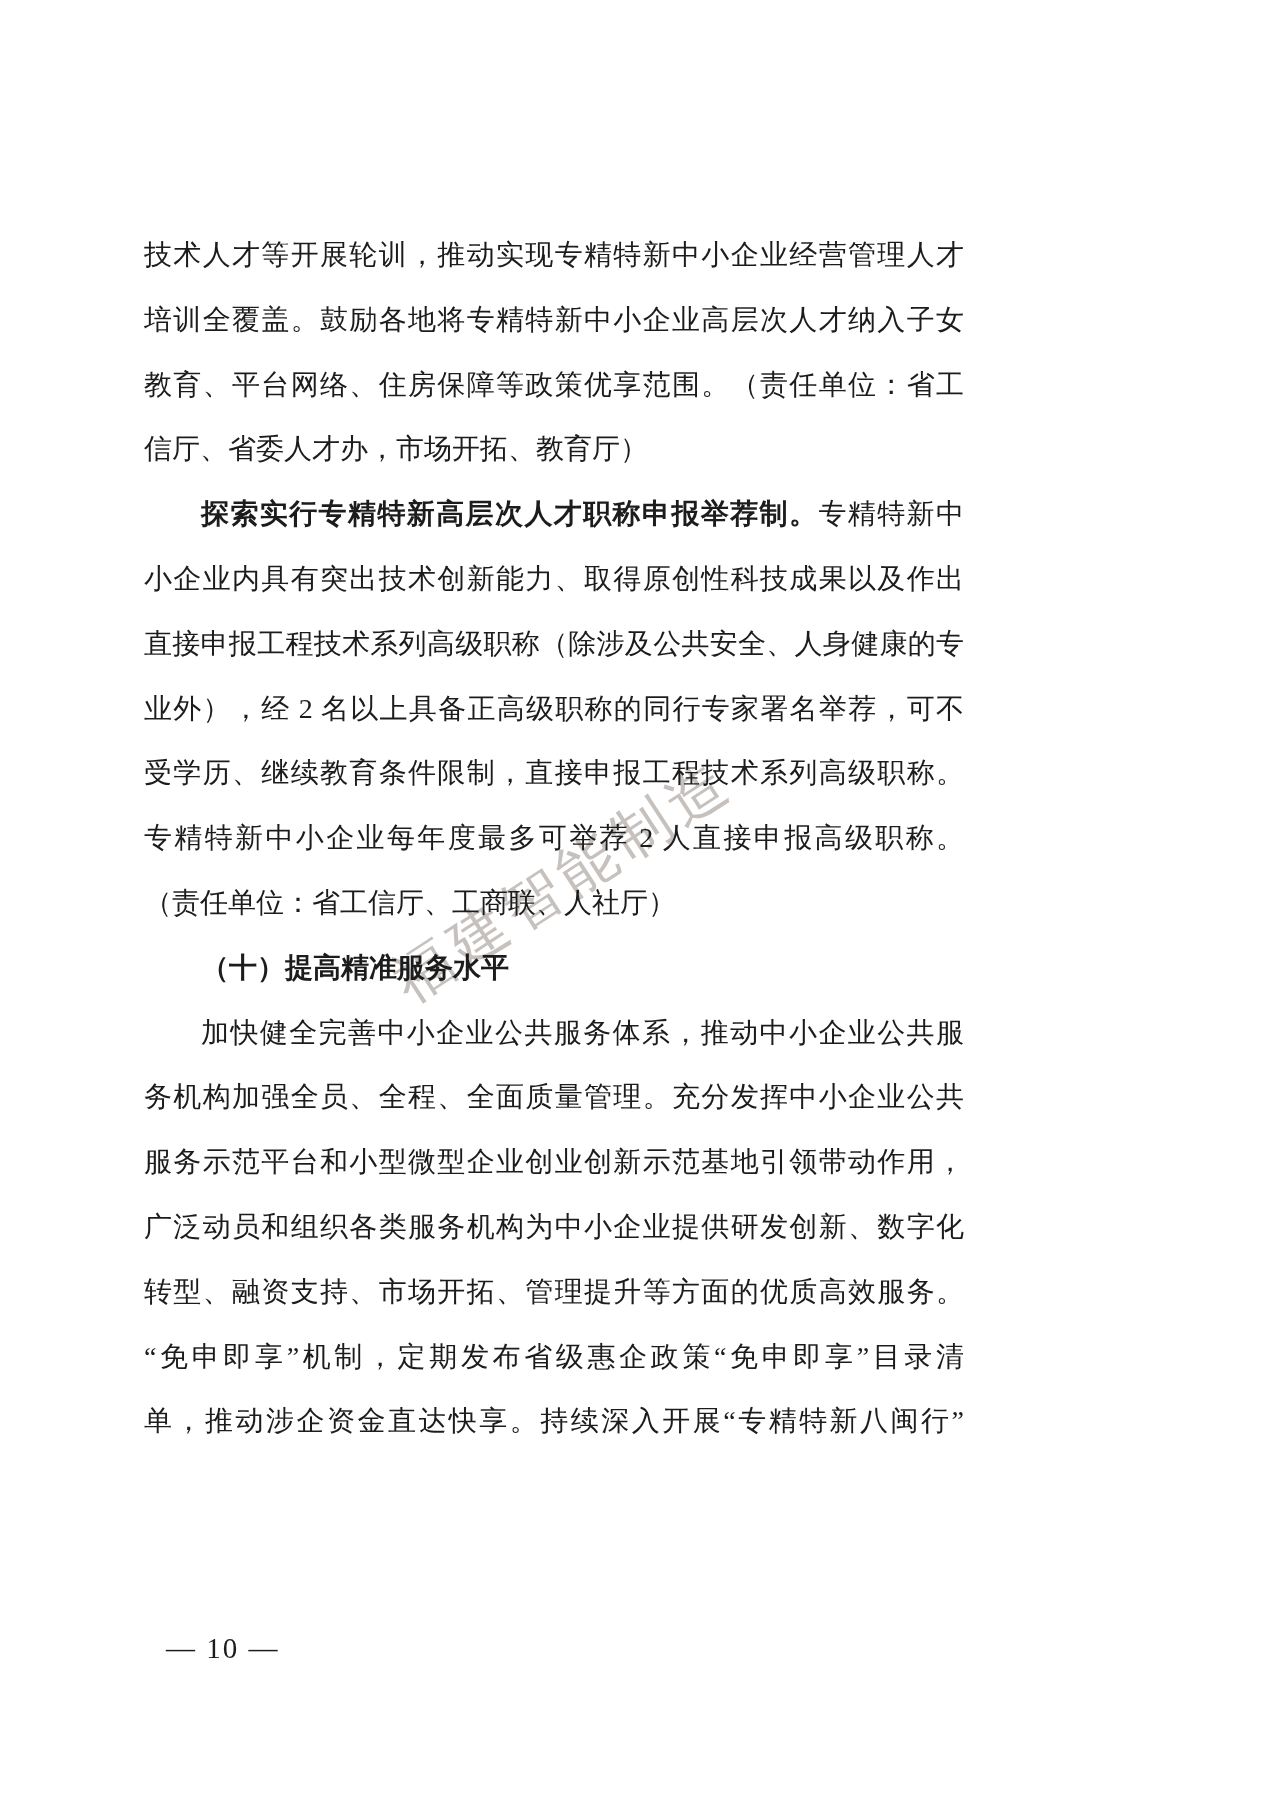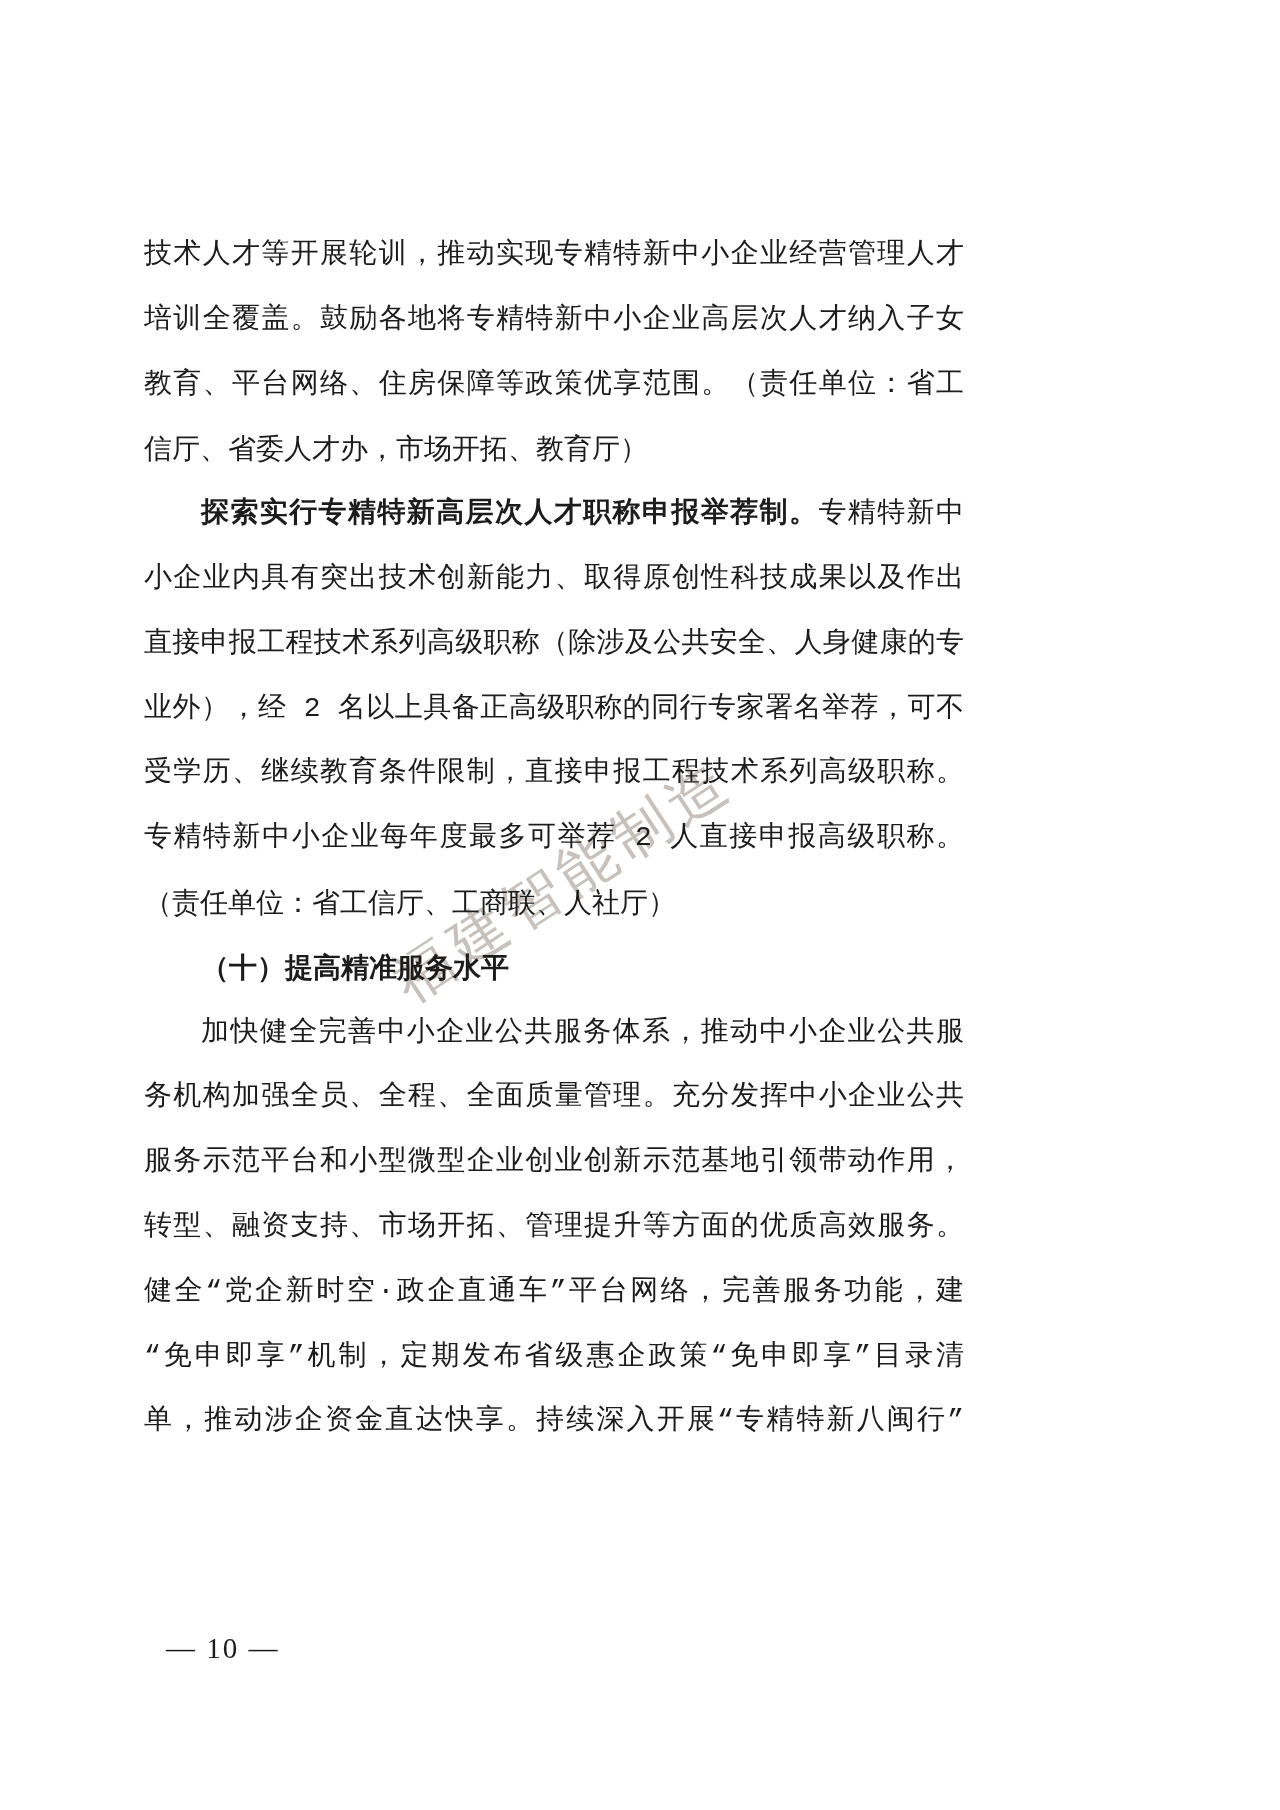--- a/index.html
+++ b/index.html
@@ -44,21 +44,20 @@
     height: 64.8px;
     line-height: 64.8px;
     font-size: 28px;
     white-space: normal;
     overflow: visible;
   }
   .line.justify {
     text-align: justify;
     text-align-last: justify;
     text-justify: inter-ideograph;
-    font-family: Liberation Mono, monospace;
   }
   .line.indent {
     text-indent: 57px;
   }
   .seg-bold {
     font-weight: 700;
   }
   .page-number {
     position: absolute;
     left: 166px;
@@ -86,20 +85,20 @@
       <div class="line justify"><span class="seg-bold"></span><span class="seg-regular">小企业内具有突出技术创新能力、取得原创性科技成果以及作出</span></div>
       <div class="line justify"><span class="seg-bold"></span><span class="seg-regular">直接申报工程技术系列高级职称（除涉及公共安全、人身健康的专</span></div>
       <div class="line justify"><span class="seg-bold"></span><span class="seg-regular">业外），经 2 名以上具备正高级职称的同行专家署名举荐，可不</span></div>
       <div class="line justify"><span class="seg-bold"></span><span class="seg-regular">受学历、继续教育条件限制，直接申报工程技术系列高级职称。</span></div>
       <div class="line justify"><span class="seg-bold"></span><span class="seg-regular">专精特新中小企业每年度最多可举荐 2 人直接申报高级职称。</span></div>
       <div class="line"><span class="seg-bold"></span><span class="seg-regular">（责任单位：省工信厅、工商联、人社厅）</span></div>
       <div class="line indent"><span class="seg-bold">（十）提高精准服务水平</span><span class="seg-regular"></span></div>
       <div class="line indent justify"><span class="seg-bold"></span><span class="seg-regular">加快健全完善中小企业公共服务体系，推动中小企业公共服</span></div>
       <div class="line justify"><span class="seg-bold"></span><span class="seg-regular">务机构加强全员、全程、全面质量管理。充分发挥中小企业公共</span></div>
       <div class="line justify"><span class="seg-bold"></span><span class="seg-regular">服务示范平台和小型微型企业创业创新示范基地引领带动作用，</span></div>
+      <div class="line justify"><span class="seg-bold"></span><span class="seg-regular">广泛动员和组织各类服务机构为中小企业提供研发创新、数字化</span></div>
       <div class="line justify"><span class="seg-bold"></span><span class="seg-regular">转型、融资支持、市场开拓、管理提升等方面的优质高效服务。</span></div>
-      <div class="line justify"><span class="seg-bold"></span><span class="seg-regular">健全“党企新时空·政企直通车”平台网络，完善服务功能，建</span></div>
       <div class="line justify"><span class="seg-bold"></span><span class="seg-regular">“免申即享”机制，定期发布省级惠企政策“免申即享”目录清</span></div>
       <div class="line justify"><span class="seg-bold"></span><span class="seg-regular">单，推动涉企资金直达快享。持续深入开展“专精特新八闽行”</span></div>
     </main>
 
   <div class="page-number">— 10 —</div>
 </div>
 
 </body></html>

